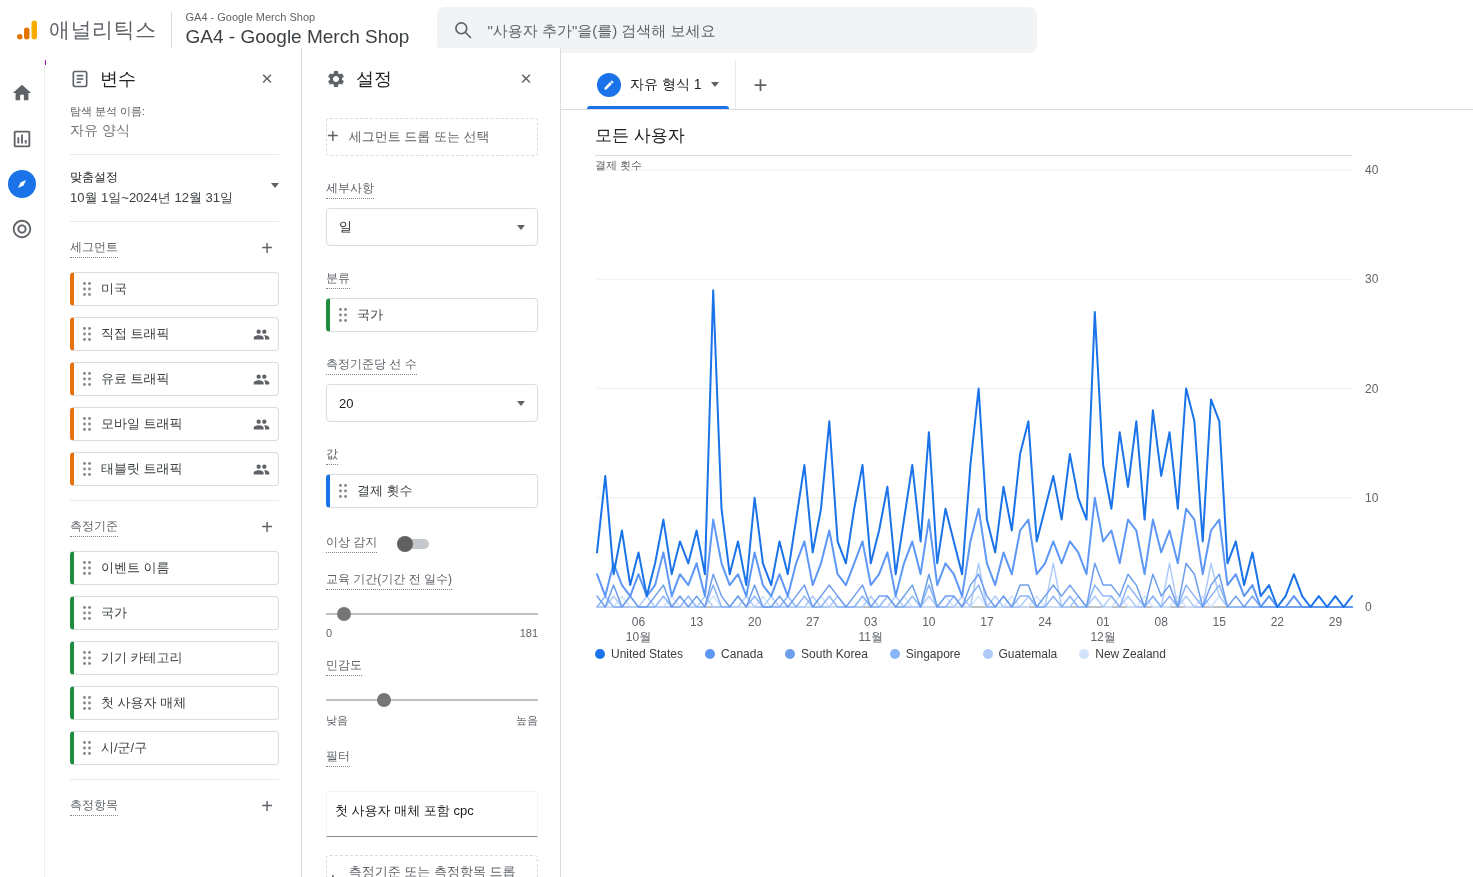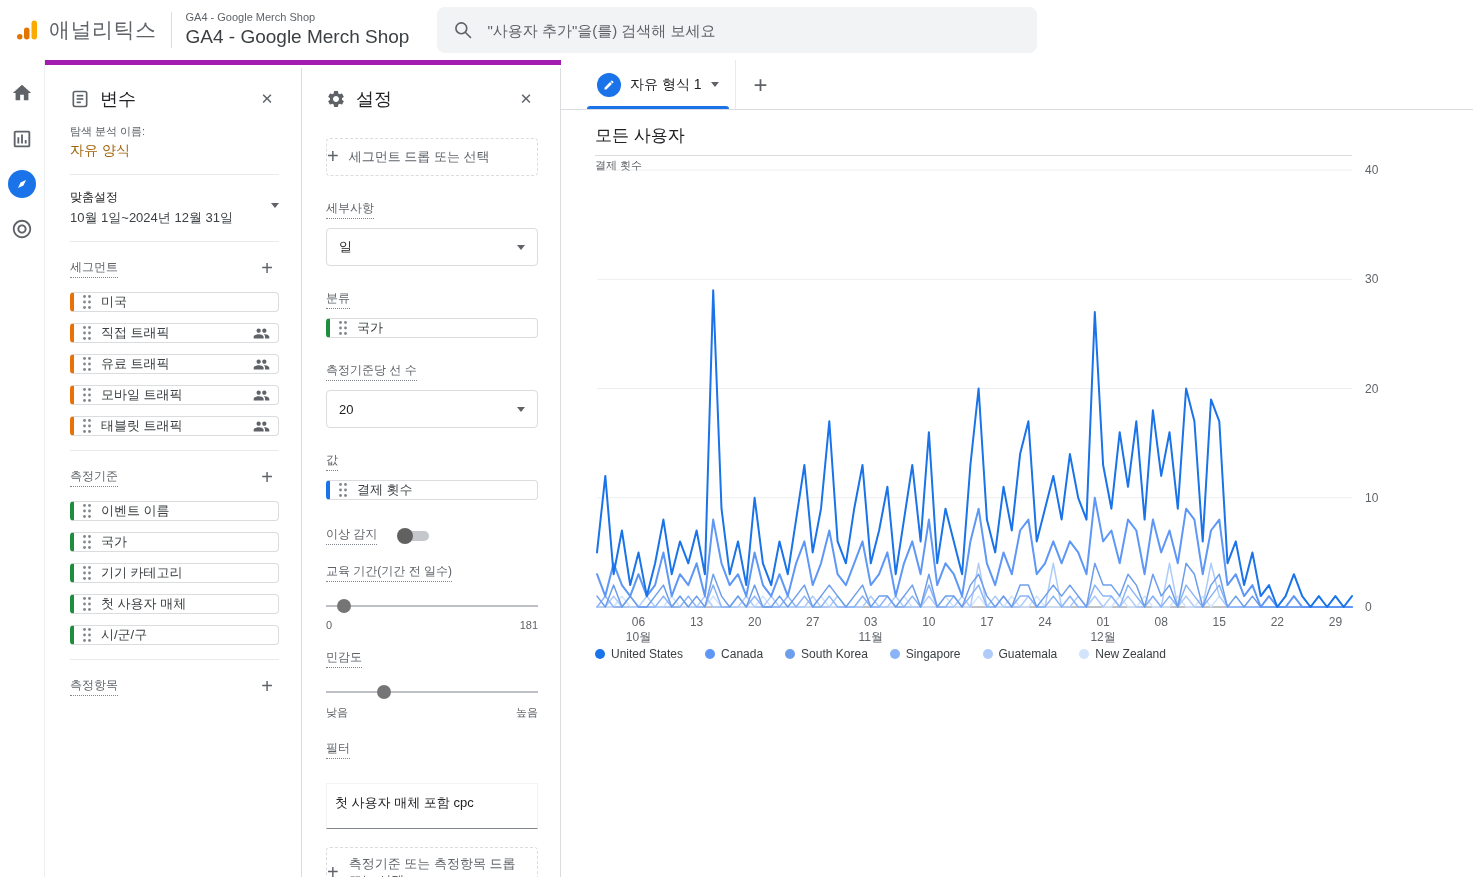--- a/index.html
+++ b/index.html
@@ -19,39 +19,39 @@
   .searchbar{margin-left:28px;width:600px;height:46px;background:#f1f3f4;border-radius:8px;display:flex;align-items:center;padding:0 16px;gap:12px;box-sizing:border-box;}
   .searchbar input{border:none;background:transparent;outline:none;font-size:15px;flex:1;color:#3c4043;font-family:inherit;}
   .searchbar input::placeholder{color:#5f6368;}
   
   .rail{position:absolute;top:60px;left:0;width:45px;bottom:0;border-right:1px solid #eceef0;display:flex;flex-direction:column;align-items:center;padding-top:18px;gap:16px;background:#fff;box-sizing:border-box;}
   .rail-item{width:30px;height:30px;display:flex;align-items:center;justify-content:center;cursor:pointer;}
   .rail-item svg{width:22px;height:22px;fill:#5f6368;}
   .rail-item.active{width:28px;height:28px;border-radius:50%;background:#1a73e8;}
   .rail-item.active svg{width:16px;height:16px;fill:#fff;}
   
-  .panel{position:absolute;top:68px;bottom:0;background:#fff;border-right:1px solid #dadce0;box-sizing:border-box;overflow:hidden;}
+  .panel{position:absolute;top:48px;bottom:0;background:#fff;border-right:1px solid #dadce0;box-sizing:border-box;overflow:hidden;}
   .variables-panel{left:46px;width:256px;}
   .settings-panel{left:302px;width:259px;}
   .panel-body{padding:0 22px 0 24px;}
   .panel-header{display:flex;align-items:center;gap:10px;height:50px;margin:6px 0 0 0;}
   .panel-title{font-size:18px;color:#202124;}
   .icon-btn{margin-left:auto;width:24px;height:24px;display:flex;align-items:center;justify-content:center;color:#5f6368;cursor:pointer;}
   .close-x::before{content:"\2715";font-size:15px;color:#5f6368;}
   .plus-icon::before{content:"+";font-size:20px;color:#5f6368;line-height:1;}
   .field-label{font-size:11px;color:#5f6368;}
-  .field-value{font-size:14px;color:#a16207;margin-top:3px;}
+  .field-value{font-size:14px;color:#737373;margin-top:3px;}
   .divider{height:1px;background:#e8eaed;margin:14px 0;}
   .section-head{display:flex;align-items:center;justify-content:space-between;margin:6px 0 12px;}
   .section-label{font-size:12px;color:#5f6368;display:inline-block;border-bottom:1px dotted #80868b;padding-bottom:1px;}
   .date-row{display:flex;align-items:flex-start;justify-content:space-between;cursor:pointer;}
   .caret{width:0;height:0;border-left:4.5px solid transparent;border-right:4.5px solid transparent;border-top:5px solid #5f6368;flex:none;}
   .date-row .caret{margin-top:14px;}
   
-  .chip{height:20px;border:1px solid #dadce0;border-radius:4px;display:flex;align-items:center;gap:9px;padding:0 8px;margin-bottom:11px;font-size:13px;color:#3c4043;background:#fff;box-sizing:border-box;cursor:grab;}
+  .chip{height:34px;border:1px solid #dadce0;border-radius:4px;display:flex;align-items:center;gap:9px;padding:0 8px;margin-bottom:11px;font-size:13px;color:#3c4043;background:#fff;box-sizing:border-box;cursor:grab;}
   .chip.seg{border-left:4px solid #e8710a;}
   .chip.dim{border-left:4px solid #1e8e3e;}
   .chip.met{border-left:4px solid #1a73e8;}
   .chip.ghost{border:1px dashed #c4c7cb;color:#9aa0a6;}
   .chip .tail{margin-left:auto;display:flex;align-items:center;}
   .chip .tail svg{width:17px;height:17px;fill:#5f6368;}
   .drag-dots{flex:none;}
   
   .drop-zone{border:1px dashed #dadce0;border-radius:4px;min-height:38px;display:flex;align-items:center;gap:10px;padding:6px 0;font-size:13px;color:#5f6368;box-sizing:border-box;line-height:1.3;cursor:pointer;}
   .set-group{margin-top:24px;}

